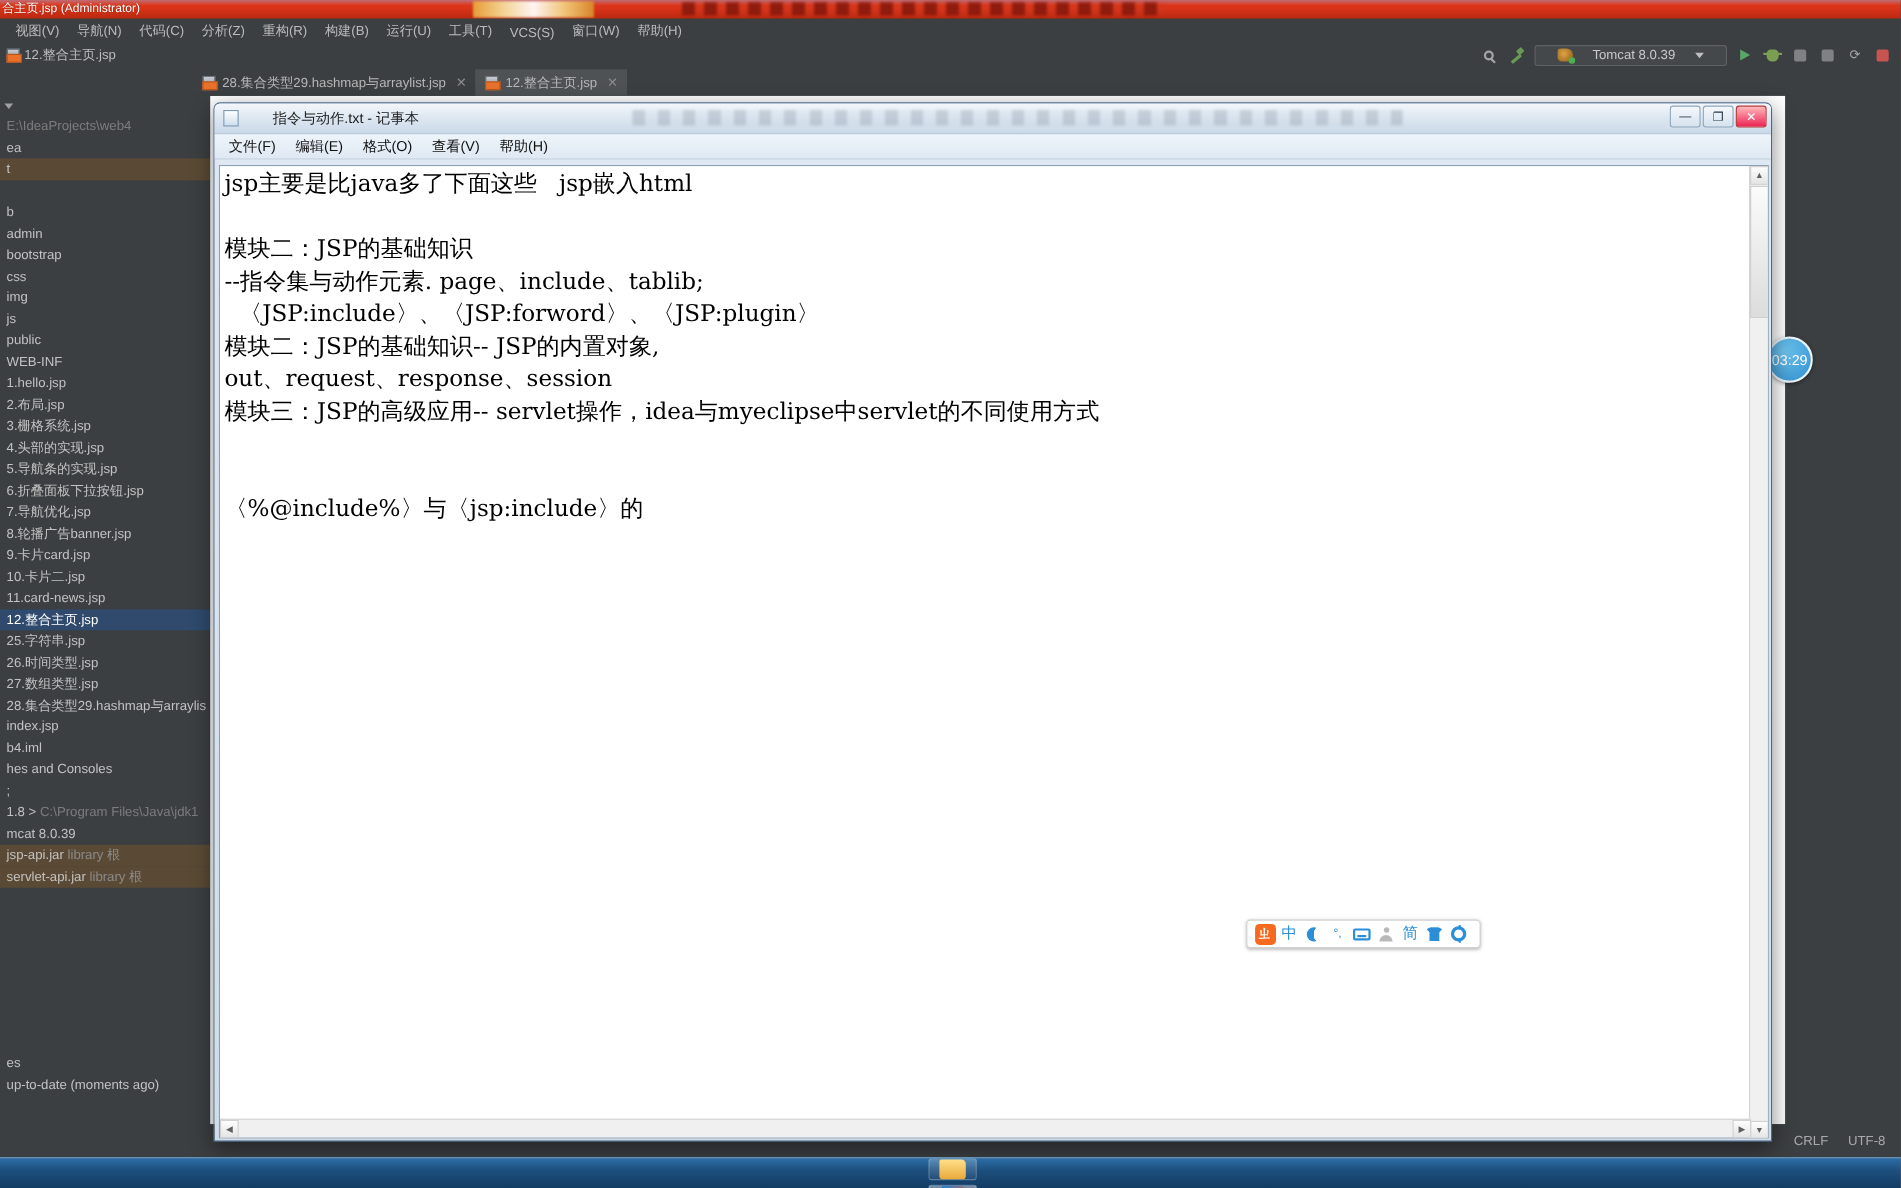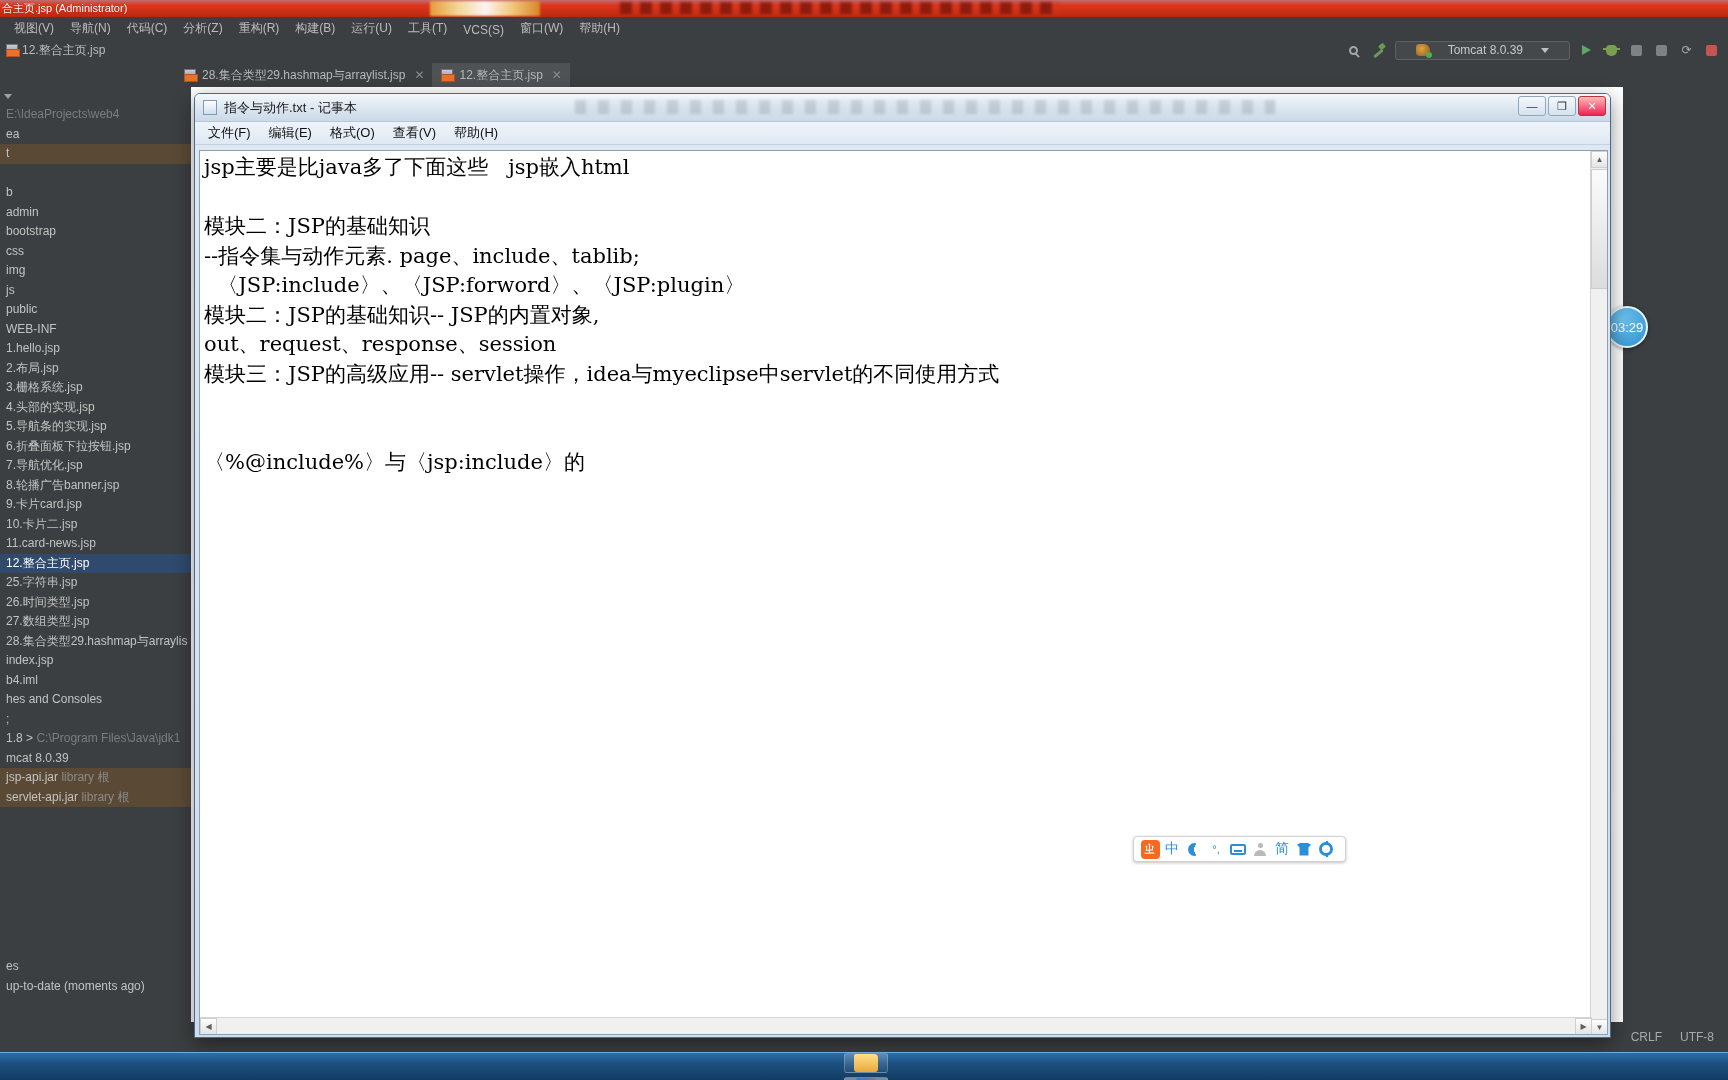--- a/index.html
+++ b/index.html
@@ -159,21 +159,21 @@
   .np-title{
     height:28px; display:flex; align-items:center; gap:7px; padding-left:8px;
     background:linear-gradient(180deg,#f3f7fb 0%,#dde7f1 50%,#cbd9e8 100%);
     border-bottom:1px solid #b7c7d8;
     position:relative;
   }
   .np-title .npicon{
     width:14px;height:15px;background:linear-gradient(180deg,#fefefe,#cfe0ee);
     border:1px solid #7e9ab4;
   }
-  .np-title .nptxt{ font-size:13px; color:#1b1b1b; }
+  .np-title .nptxt{ font-size:13px; color:#1b1b1b;margin-left:24px; }
   .np-title .npblur{
     position:absolute; left:380px; top:6px; width:700px; height:14px;
     background:repeating-linear-gradient(90deg,rgba(120,135,150,.30) 0 11px, rgba(190,205,220,.18) 11px 23px);
     filter:blur(1.6px);
   }
   .np-btns{ position:absolute; right:4px; top:2px; display:flex; gap:2px; }
   .np-btn{
     width:28px; height:20px; display:flex; align-items:center; justify-content:center;
     border:1px solid #8fa6bd; border-radius:3px; font-size:11px; color:#1d3040;
     background:linear-gradient(180deg,#f4f8fc,#d6e2ee);

